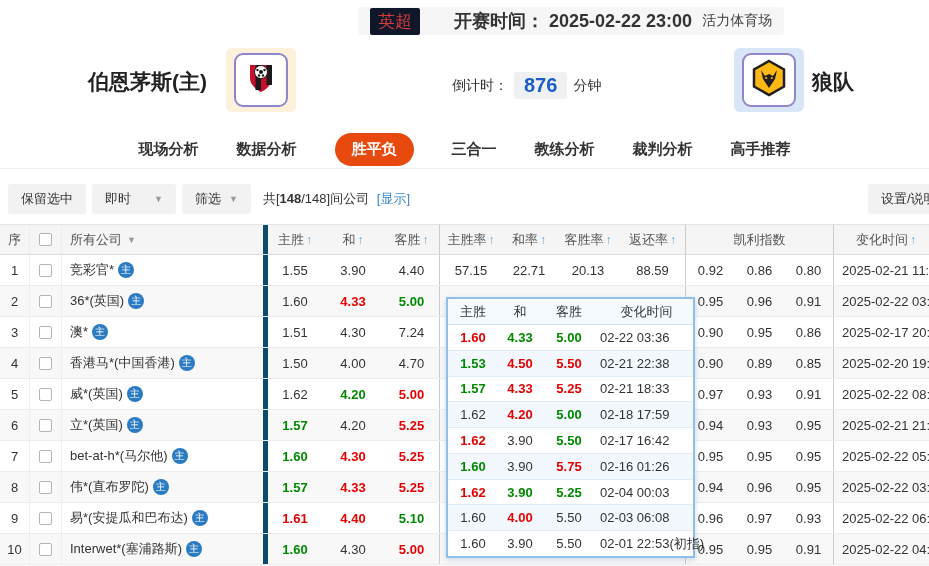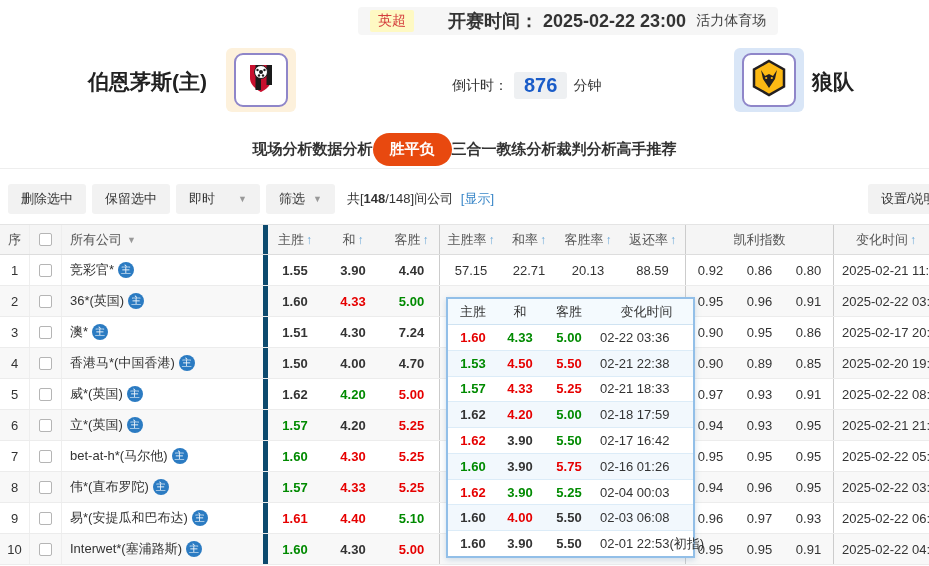--- a/index.html
+++ b/index.html
@@ -3,40 +3,40 @@
 <meta charset="utf-8">
 <style>
   * { margin:0; padding:0; box-sizing:border-box; }
   html,body { width:929px; height:566px; overflow:hidden; background:#fff;
     font-family:"Liberation Sans","DejaVu Sans",sans-serif; color:#333; }
   .page { position:relative; width:929px; height:566px; }
 
   
   .top-strip { position:absolute; left:358px; top:7px; height:28px; display:flex;
     align-items:center; gap:10px; background:#f6f6f6; border-radius:4px; padding:0 12px; }
-  .league-badge { background:#fef9c3; color:#d43c3c; font-size:14px; padding:2px 8px; border-radius:2px; }
+  .league-badge { background:#0f172a; color:#d43c3c; font-size:17px; padding:2px 8px; border-radius:2px; }
   .kickoff { font-size:18px; font-weight:bold; color:#333;margin-left:24px; }
   .venue { font-size:14px; color:#444; }
 
   
   .team-name { position:absolute; top:68px; font-size:21px; font-weight:bold; color:#222; }
   .home-name { left:88px; }
   .away-name { left:812px; }
   .logo-box { position:absolute; top:48px; width:70px; height:64px; border-radius:6px;
     display:flex; align-items:center; justify-content:center; }
   .home-box { left:226px; background:#fdf1dc; }
   .away-box { left:734px; background:#d9e6f7; }
   .logo-inner { width:54px; height:54px; background:#fff; border:2px solid #8f86c9;
     border-radius:9px; display:flex; align-items:center; justify-content:center; }
   .countdown { position:absolute; left:452px; top:72px; display:flex; align-items:center; gap:6px; font-size:14px; }
   .countdown-val { background:#eef0f2; color:#1a5cc8; font-size:20px; font-weight:bold; padding:2px 10px; border-radius:3px; }
 
   
   .nav { position:absolute; left:0; top:130px; width:929px; height:39px;
-    display:flex; align-items:center; justify-content:center; border-bottom:1px solid #eee; }
+    display:flex; align-items:center; justify-content:center; gap:38px; border-bottom:1px solid #eee; }
   .nav-tab { font-size:15px; font-weight:bold; color:#333; cursor:pointer; white-space:nowrap; }
   .nav-tab.active { background:#e8490f; color:#fff; padding:7px 17px; border-radius:18px; }
 
   
   .toolbar { position:absolute; left:0; top:182px; width:929px; height:34px; display:flex; align-items:center; }
   .tbtn { background:#f2f2f2; border:none; border-radius:3px; font-size:13px; color:#333;
     height:30px; padding:0 13px; margin-left:6px; display:flex; align-items:center; cursor:pointer;
     font-family:inherit; }
   .tbtn:first-child { margin-left:8px; }
   .tbtn .caret { color:#999; font-size:9px; margin-left:8px; }
@@ -61,21 +61,21 @@
   .c-kelly { width:148px; border-right:1px solid #ccc; }
   .c-kelly span { width:49px; text-align:center; }
   .c-time { width:95px; justify-content:flex-start; padding-left:8px; white-space:nowrap; overflow:visible; }
   .sort-arrow { color:#6aa8d8; font-size:12px; margin-left:2px; }
   .dd-arrow { color:#999; font-size:9px; margin-left:5px; }
   .cbx { width:13px; height:13px; border:1px solid #b5b5b5; border-radius:2px; background:#fff; cursor:pointer; }
   .host-badge { width:16px; height:16px; border-radius:50%; background:#2b7bc2; color:#fff;
     font-size:10px; display:inline-flex; align-items:center; justify-content:center; margin-left:4px; flex:none; }
   .c-red   { color:#e60000; font-weight:bold; }
   .c-green { color:#008a00; font-weight:bold; }
-  .c-black { color:#333; font-weight:bold; }
+  .c-black { color:#333; font-weight:normal; }
 
   
   .popup { position:absolute; left:446px; top:297px; width:249px; height:261px;
     background:#fff; border:2px solid #92bfe8; box-shadow:0 2px 6px rgba(80,130,180,.25);
     display:flex; flex-direction:column; z-index:5; }
   .popup-title { height:27px; flex:none; background:linear-gradient(#d9ecfa,#bcd9ef);
     display:flex; align-items:center; justify-content:center; font-size:13px; font-weight:bold; color:#234; }
   .popup-head { height:26px; flex:none; background:#f4fafe; border-bottom:1px solid #cfe3f2;
     display:flex; align-items:center; font-size:13px; color:#333; }
   .prow { flex:1; display:flex; align-items:center; border-bottom:1px solid #dcecf8; font-size:13px; }
@@ -139,21 +139,20 @@
       <div class="nav-tab">现场分析</div>
       <div class="nav-tab">数据分析</div>
       <div class="nav-tab active">胜平负</div>
       <div class="nav-tab">三合一</div>
       <div class="nav-tab">教练分析</div>
       <div class="nav-tab">裁判分析</div>
       <div class="nav-tab">高手推荐</div>
     </div>
 
   <div class="toolbar">
-    <button class="tbtn">删除选中</button>
     <button class="tbtn">保留选中</button>
     <button class="tbtn dd-wide">
       <span>即时</span>
       <span class="caret">▼</span>
     </button>
     <button class="tbtn">
       <span>筛选</span>
       <span class="caret">▼</span>
     </button>
     <span class="company-count">

